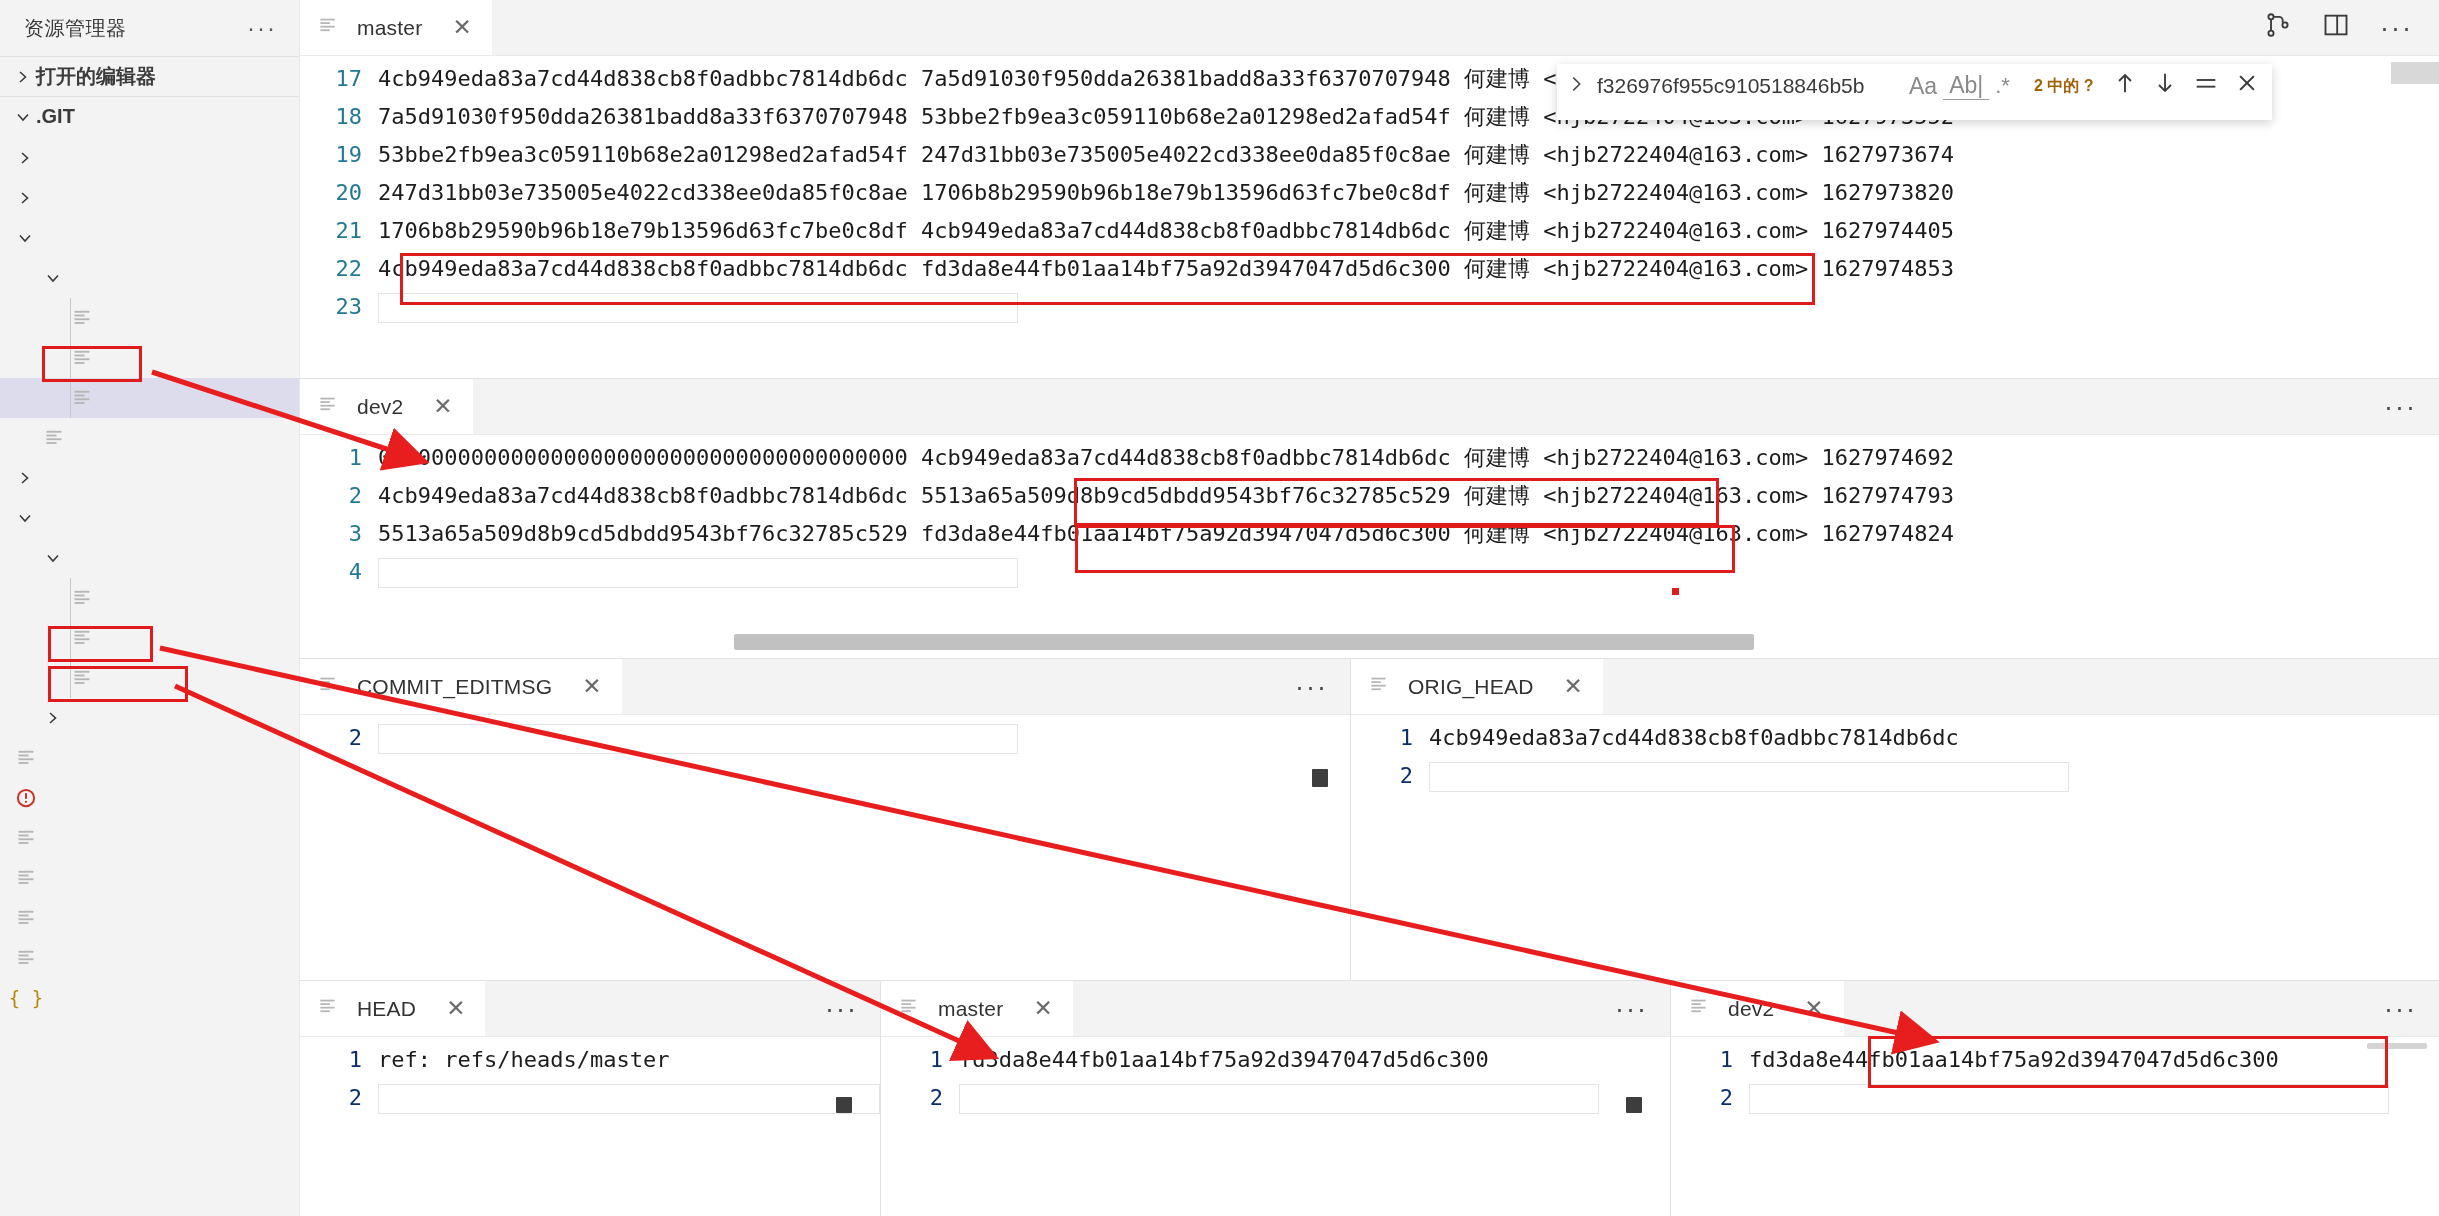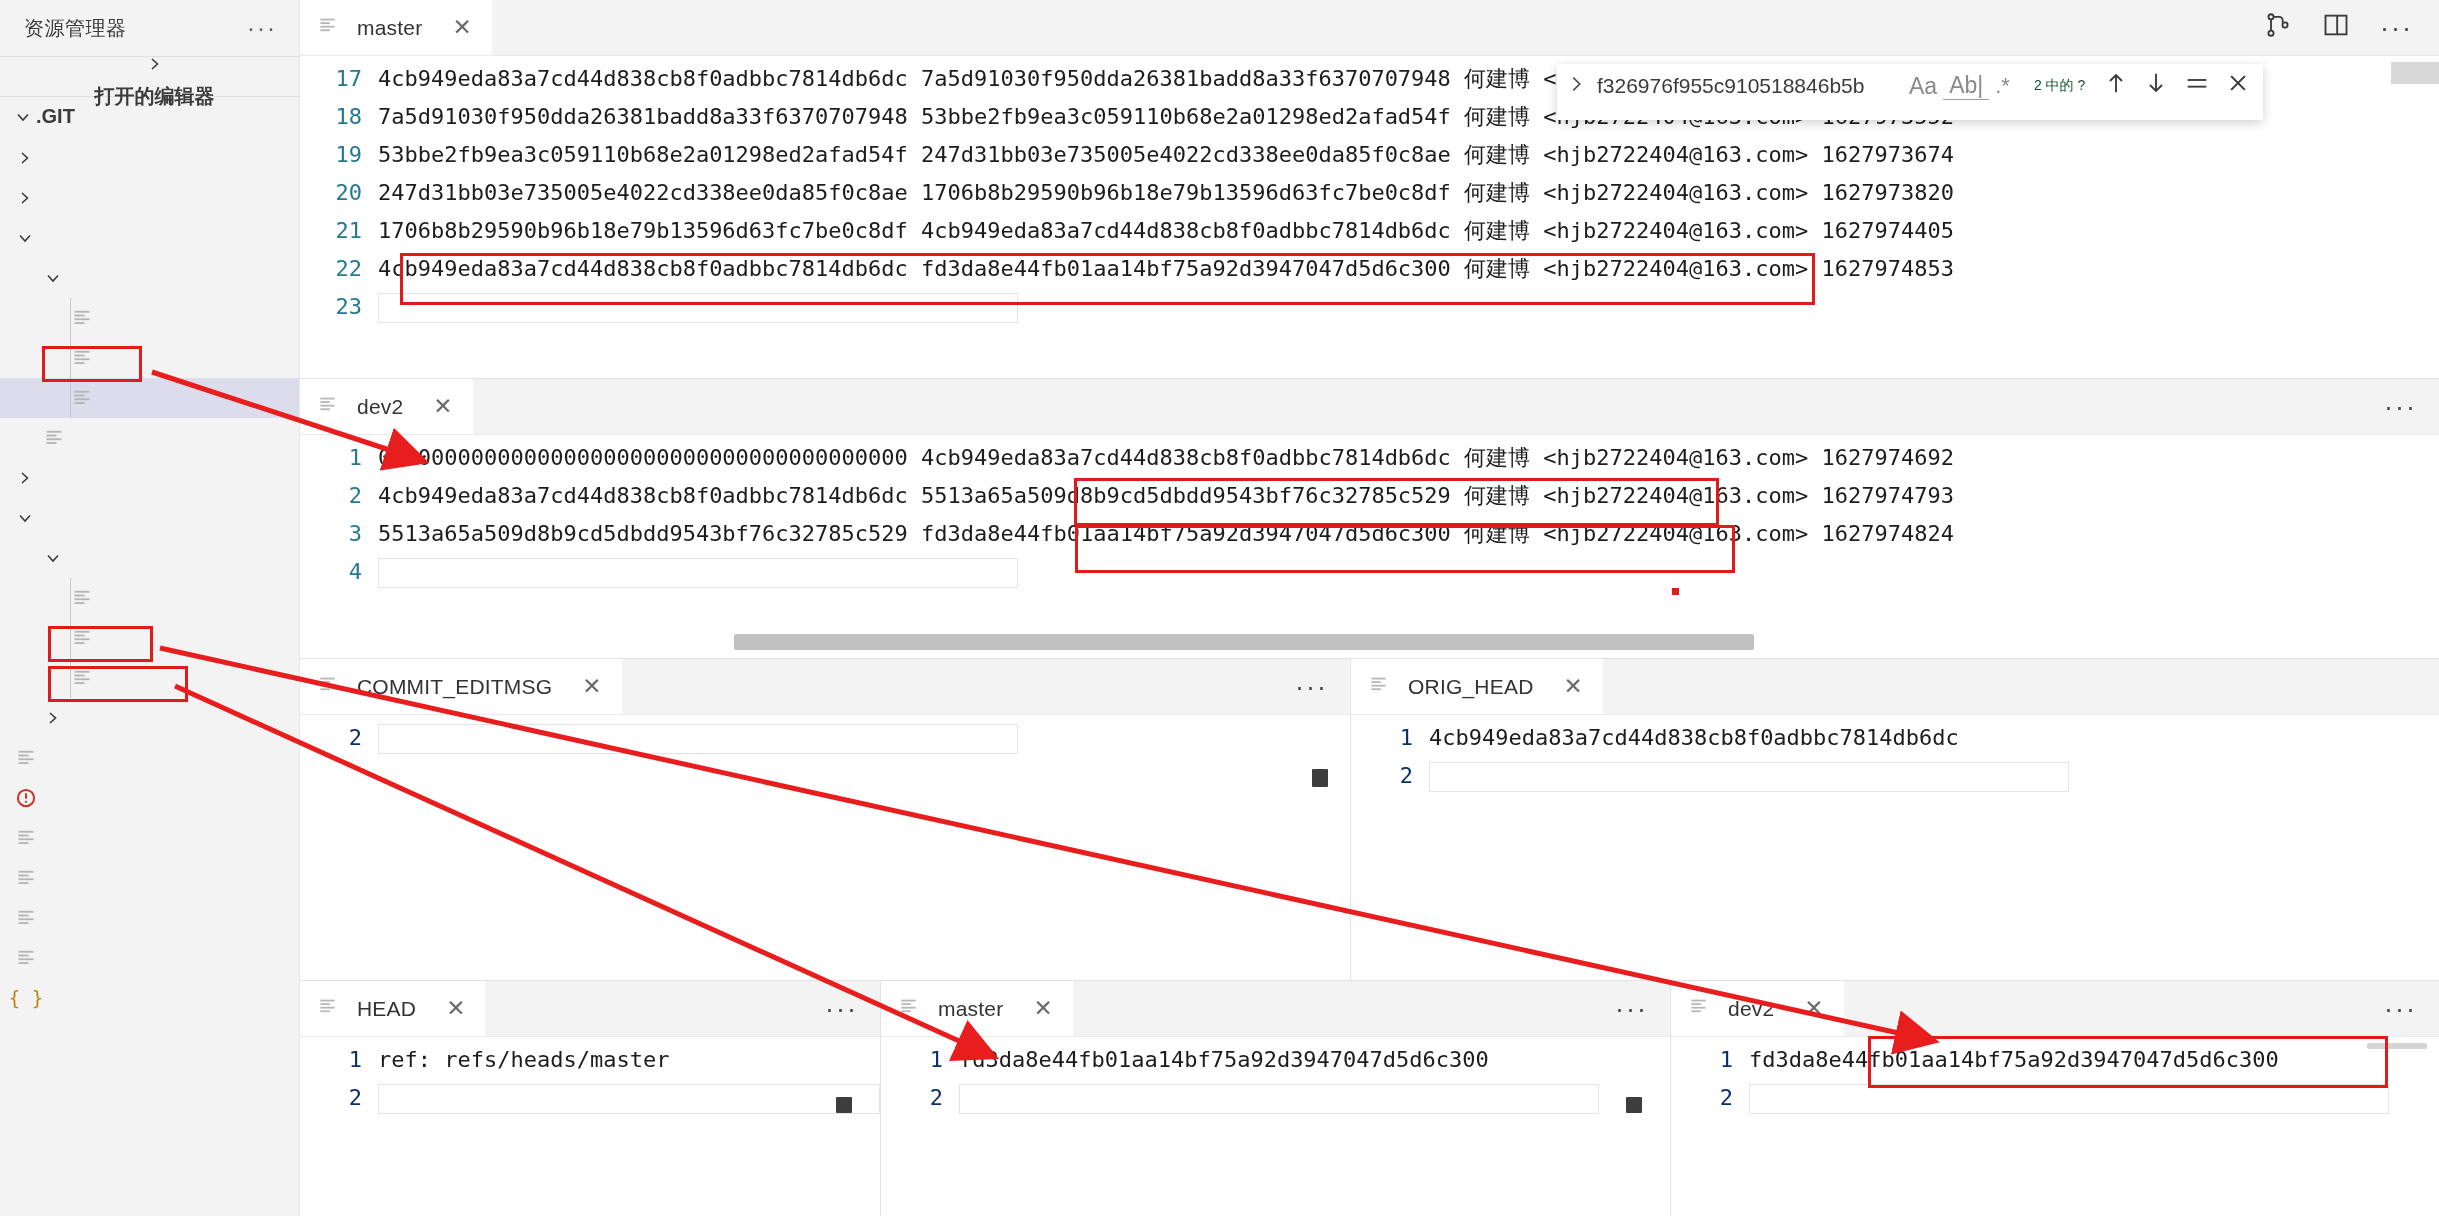--- a/index.html
+++ b/index.html
@@ -136,21 +136,21 @@
   .find-input {
     width: 310px; height: 40px;
     display: flex; align-items: center;
     font-family: "Liberation Sans", sans-serif;
     font-size: 21px; color: #3b3b3b;
     overflow: hidden; white-space: nowrap;
     padding-left: 4px;
   }
   .find-opt { font-size: 23px; color: #8a8a8a; padding: 0 6px; white-space: nowrap;}
   .find-opt.boxed { border: 1px solid #9a9a9a; border-top: none; border-left: none; border-right: none; }
-  .find-count { font-size: 14px; color: #14532d; padding: 0 14px 0 18px; white-space: nowrap; }
+  .find-count { font-size: 16px; color: #a16207; padding: 0 14px 0 18px; white-space: nowrap; font-weight: bold; }
   .find-actions { display: flex; align-items: center; gap: 18px; padding: 0 10px 0 6px; font-size: 24px; color: #3b3b3b; }
   .overlaybox {
     position: absolute; border: 3px solid #e01b1b; z-index: 45; pointer-events: none;
   }
   .reddot { position:absolute; width:7px; height:7px; background:#e01b1b; z-index:45; }
   .topbar-right {
     position: absolute; right: 0; top: 0; height: 56px;
     display: flex; align-items: center; gap: 30px; padding-right: 26px;
     color: #3b3b3b; font-size: 25px; z-index: 20;
   }
@@ -159,21 +159,21 @@
 <body>
 
 <div class="app">
 
   <div class="sidebar">
     <div class="sidebar-header">
       <span>资源管理器</span>
       <span class="dots">···</span>
     </div>
 
-    <div class="section-row no-border" style="border-top:1px solid #e1e1e1;flex-direction:column;">
+    <div class="section-row no-border" style="border-top:1px solid #e1e1e1;">
       <span class="chev">
         <svg width="14" height="14" viewBox="0 0 14 14">
             <path d="M4 2 L9.5 7 L4 12" fill="none" stroke="#3b3b3b" stroke-width="1.6"></path>
           </svg>
       </span>
       <span class="tlabel bold">打开的编辑器</span>
     </div>
 
     <div class="section-row">
       <span class="chev">

